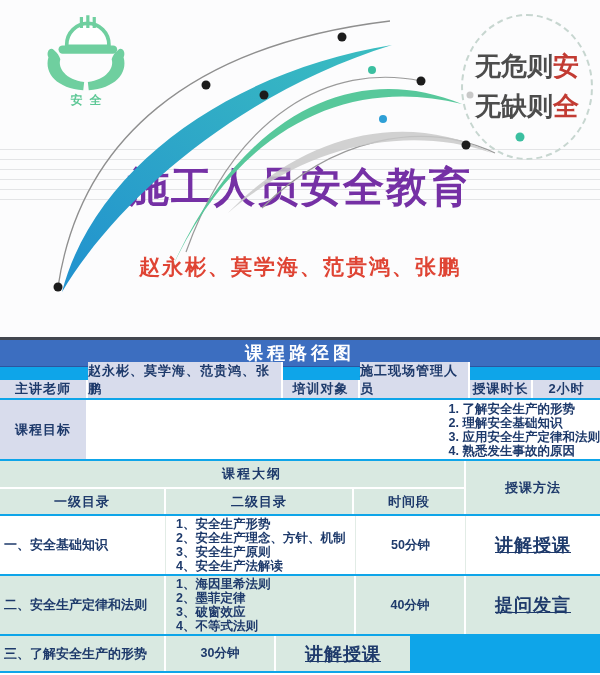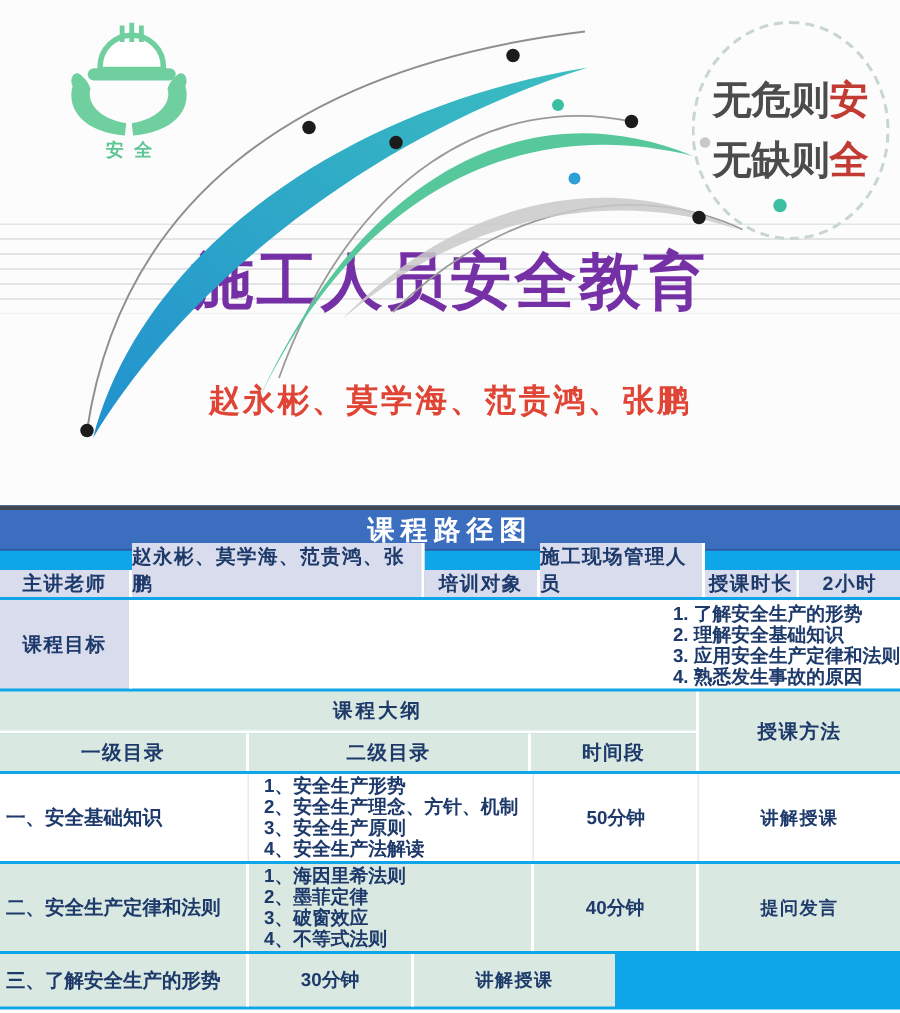--- a/index.html
+++ b/index.html
@@ -72,21 +72,21 @@
   .oh-left { width:466px; border-right:2px solid #ffffff; }
   .oh-top { height:28px; border-bottom:2px solid #ffffff; font-size:13px; letter-spacing:2px;padding-left:40px; }
   .oh-cols { display:flex; height:25px; }
   .oh-cols .cell { font-size:13px; letter-spacing:1px; }
   .oc-1{width:164px;} .oc-2{width:190px; border-left:2px solid #fff; border-right:2px solid #fff;} .oc-3{width:110px;}
   .oh-right { width:134px; font-size:13px; letter-spacing:1px; }
 
   .body-row .b-1 { width:166px; justify-content:flex-start; padding-left:4px; font-size:13px; white-space:nowrap; }
   .body-row .b-2 { width:190px; justify-content:flex-start; }
   .body-row .b-3 { width:110px; font-size:12.5px; }
-  .body-row .b-4 { width:134px; font-size:12px; letter-spacing:1px; }
+  .body-row .b-4 { width:134px; font-size:18px; letter-spacing:1px;text-decoration:underline; }
   .b-2 .obj-list { padding-left:10px; }
   .r-tall { height:58px; }
   .r-short { height:35px; }
 </style>
 </head>
 <body>
 
 <div class="page">
 
   <section class="hero">

